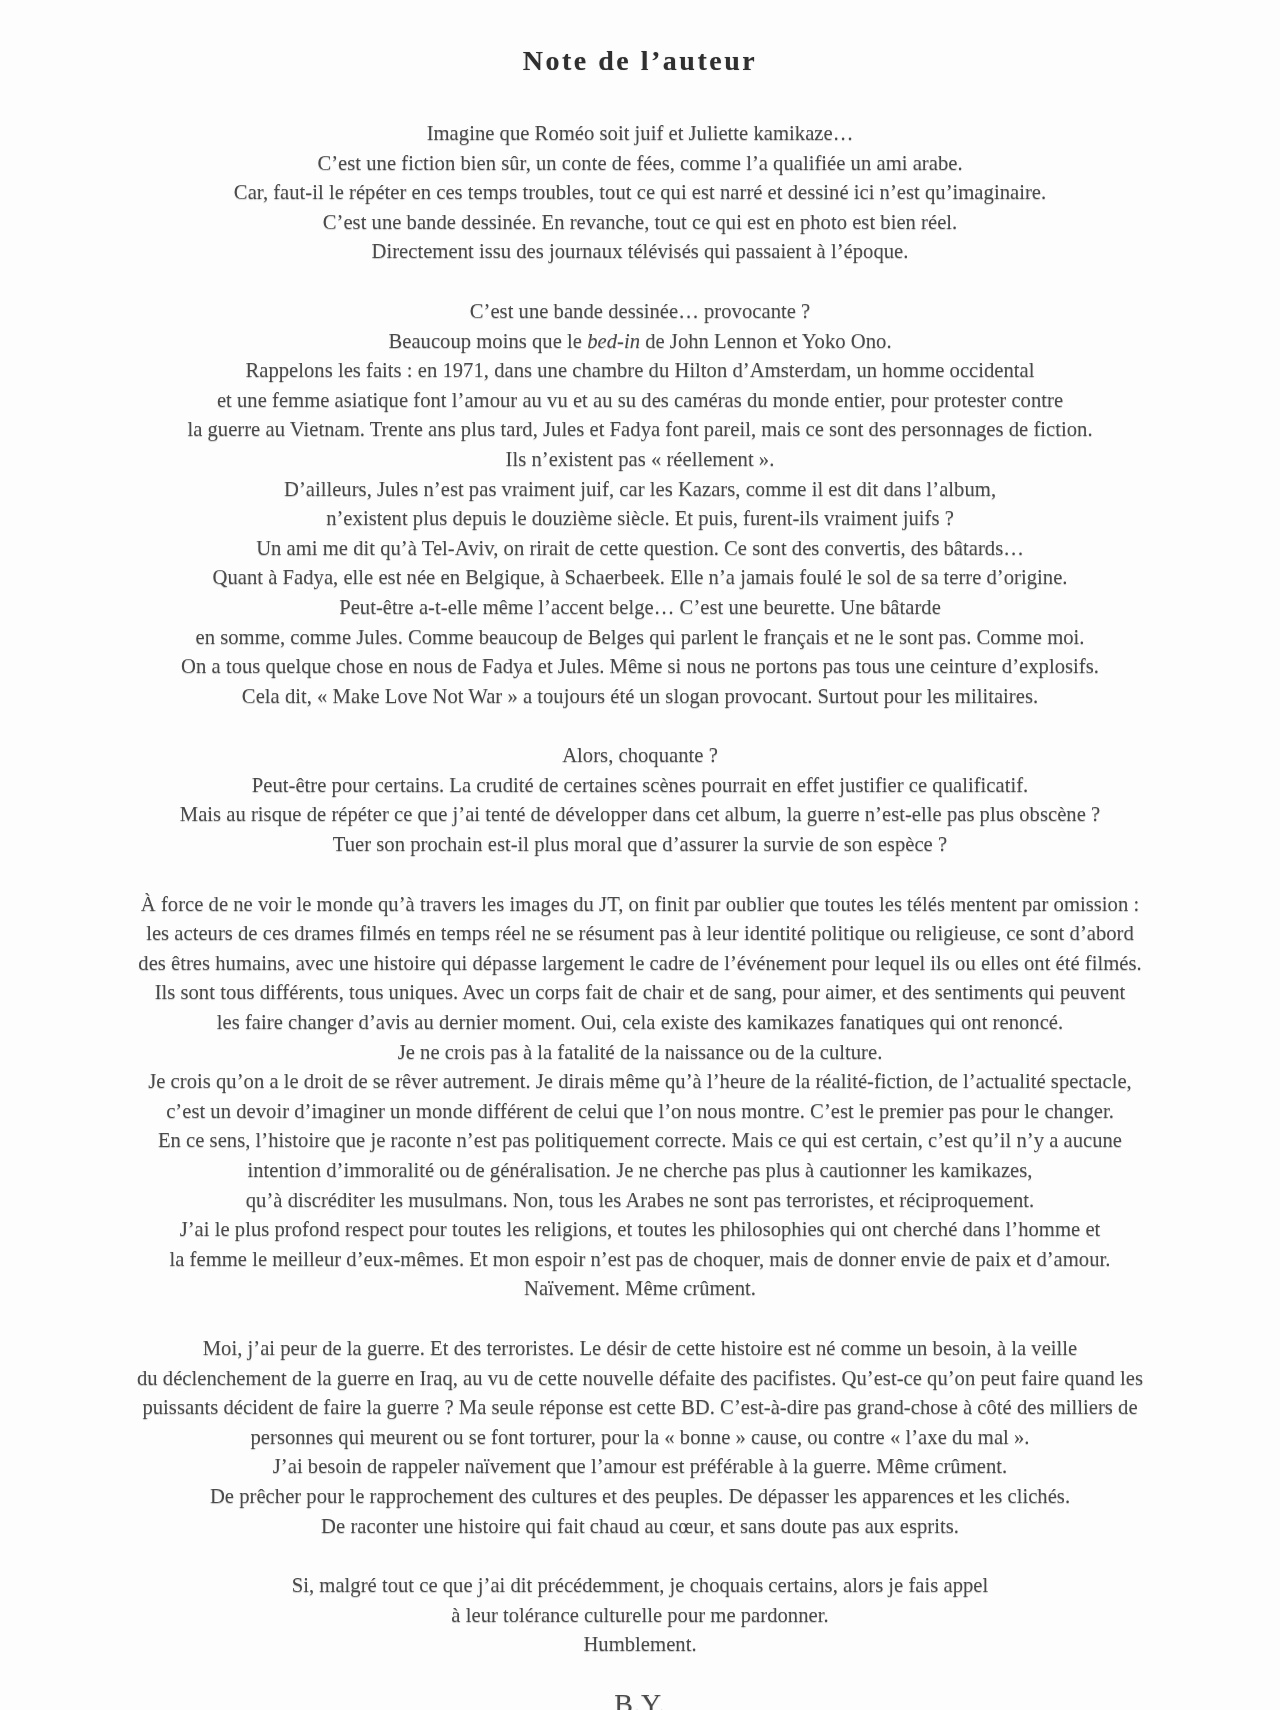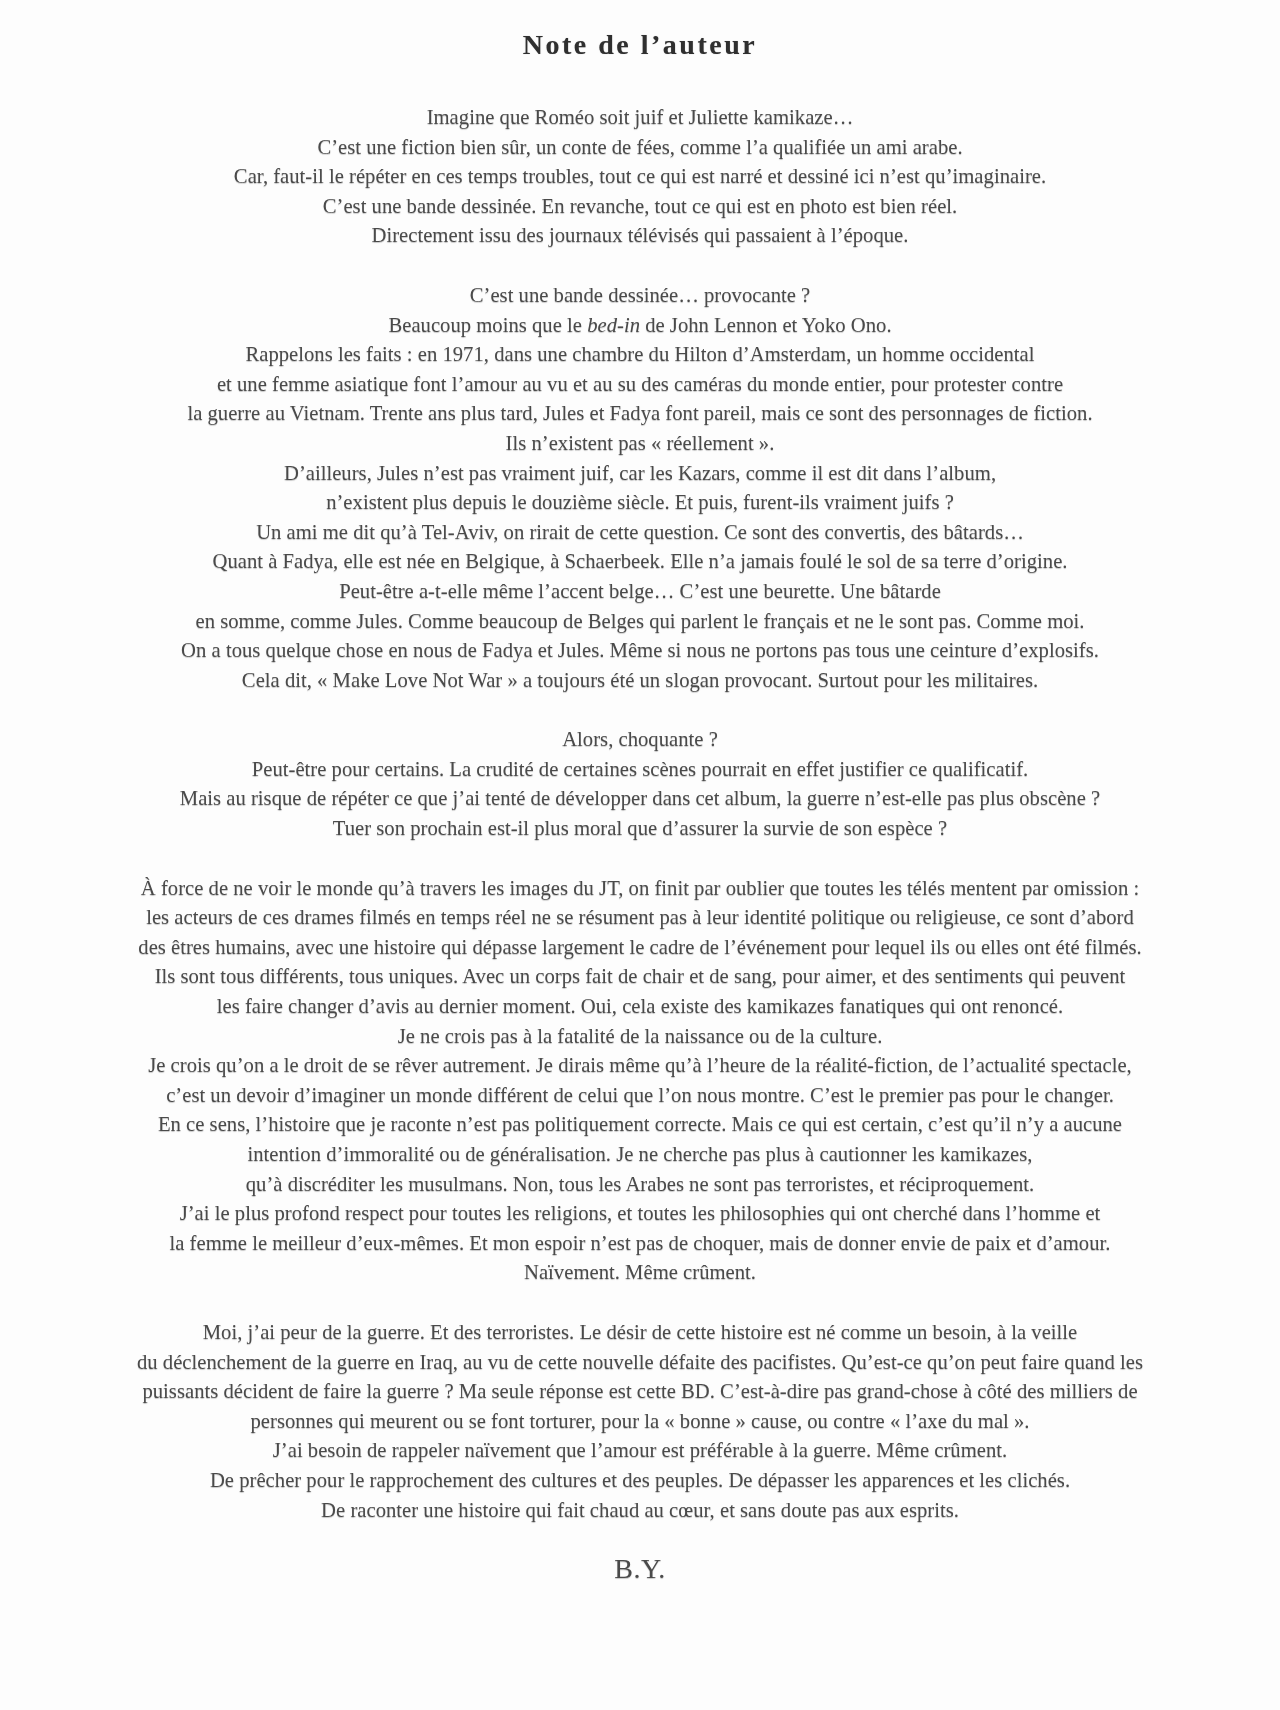--- a/index.html
+++ b/index.html
@@ -10,21 +10,21 @@
     width: 1280px;
     height: 1710px;
     background: var(--bg, #fdfdfd);
     font-family: "Liberation Serif", "DejaVu Serif", serif;
     overflow: hidden;
   }
   .page {
     box-sizing: border-box;
     width: 1280px;
     height: 1710px;
-    padding-top: 26px;
+    padding-top: 42px;
   }
   .title {
     margin: 0 0 38px 0;
     text-align: center;
     font-size: 28px;
     line-height: 38px;
     font-weight: bold;
     letter-spacing: 2.5px;
     color: var(--title-color, #2f2f2f);
     text-shadow: 0 0 1px rgba(60,60,60,0.35);
@@ -107,16 +107,21 @@
       </div>
       <div class="para">
         <div class="line">Moi, j’ai peur de la guerre. Et des terroristes. Le désir de cette histoire est né comme un besoin, à la veille</div>
         <div class="line">du déclenchement de la guerre en Iraq, au vu de cette nouvelle défaite des pacifistes. Qu’est-ce qu’on peut faire quand les</div>
         <div class="line">puissants décident de faire la guerre ? Ma seule réponse est cette BD. C’est-à-dire pas grand-chose à côté des milliers de</div>
         <div class="line">personnes qui meurent ou se font torturer, pour la « bonne » cause, ou contre « l’axe du mal ».</div>
         <div class="line">J’ai besoin de rappeler naïvement que l’amour est préférable à la guerre. Même crûment.</div>
         <div class="line">De prêcher pour le rapprochement des cultures et des peuples. De dépasser les apparences et les clichés.</div>
         <div class="line">De raconter une histoire qui fait chaud au cœur, et sans doute pas aux esprits.</div>
       </div>
+      <div class="para">
+        <div class="line">Si, malgré tout ce que j’ai dit précédemment, je choquais certains, alors je fais appel</div>
+        <div class="line">à leur tolérance culturelle pour me pardonner.</div>
+        <div class="line">Humblement.</div>
+      </div>
     </div>
 
   <div class="signature">B.Y.</div>
 </div>
 
 </body></html>

